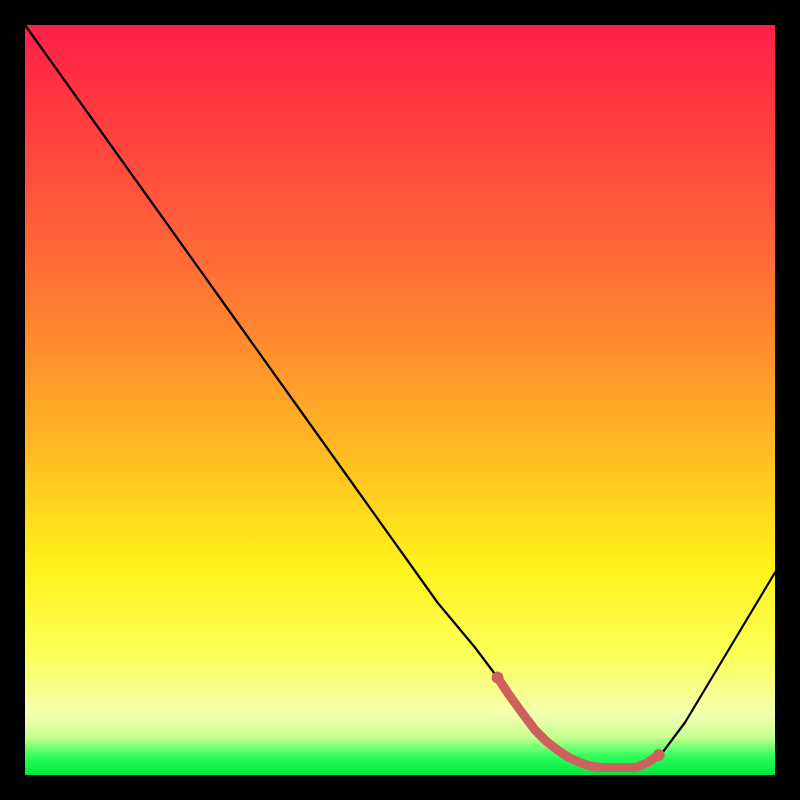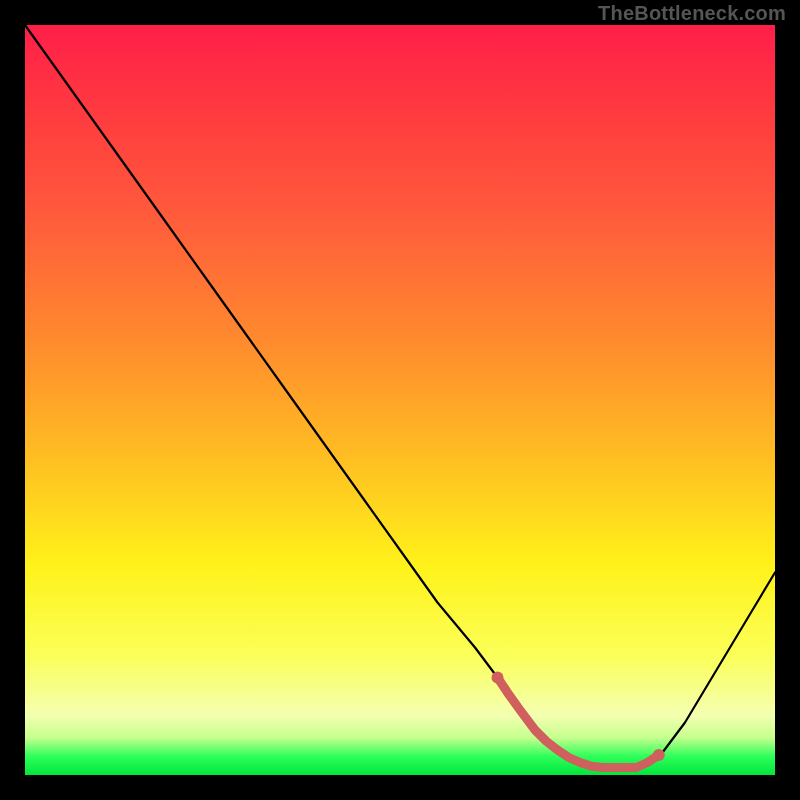--- a/index.html
+++ b/index.html
@@ -66,21 +66,20 @@
   }
   .marker {
     fill: #cf605e;
     stroke: none;
   }
 </style>
 </head>
 <body>
 
 <div class="outer-frame">
-  <div class="watermark">TheBottleneck.com</div>
 
   <div class="plot-area">
     <svg class="curve" viewBox="0 0 750 750">
 
       <path class="curve-path" d="M0.0 0.0 L37.5 52.5 L75.0 105.0 L112.5 157.5 L150.0 210.0 L187.5 262.5 L225.0 315.0 L262.5 367.5 L300.0 420.0 L337.5 472.5 L375.0 525.0 L412.5 577.5 L450.0 622.5 L472.5 652.5 L487.5 675.0 L510.0 705.0 L525.0 720.0 L547.5 735.0 L570.0 742.5 L592.5 742.5 L615.0 742.5 L637.5 727.5 L660.0 697.5 L682.5 660.0 L705.0 622.5 L727.5 585.0 L750.0 547.5"></path>
 
       <g id="markers-group">
           <path d="M472.5 652.5 L483.8 669.4 L495.0 685.0 L510.0 705.0 L521.3 716.3 L532.5 725.0 L543.8 732.5 L555.0 737.5 L566.3 741.3 L577.5 742.5 L588.8 742.5 L600.0 742.5 L611.3 742.5 L622.5 737.5 L633.8 730.0" fill="none" stroke="#cf605e" stroke-width="9" stroke-linecap="round" stroke-linejoin="round"></path>
           <circle class="marker" cx="472.5" cy="652.5" r="6"></circle>
           <circle class="marker" cx="633.8" cy="730.0" r="6"></circle>

